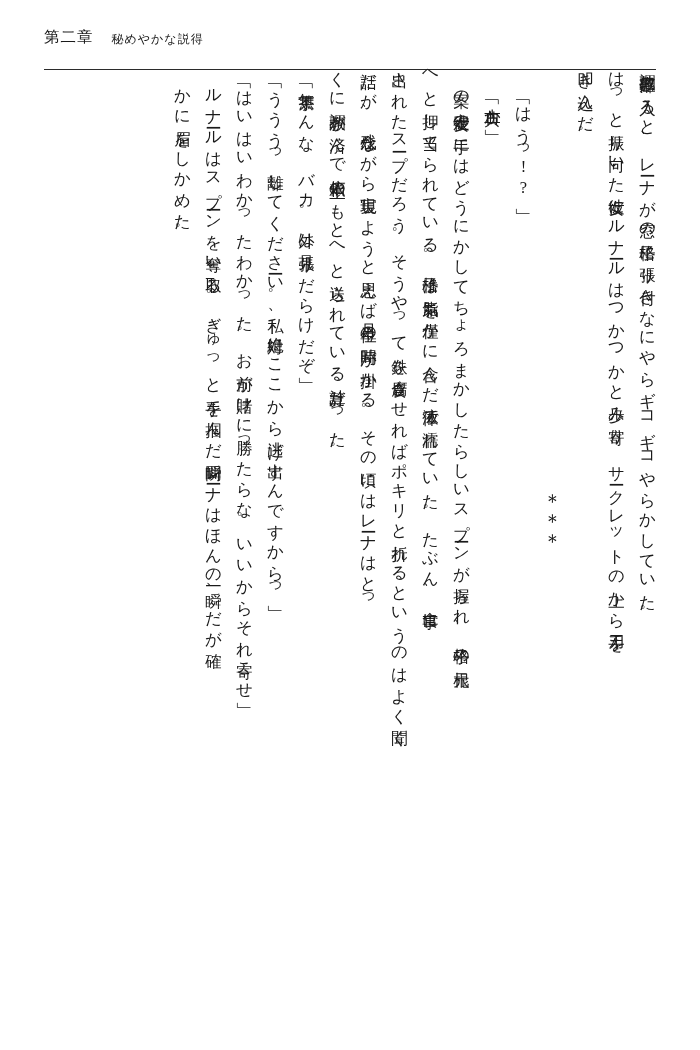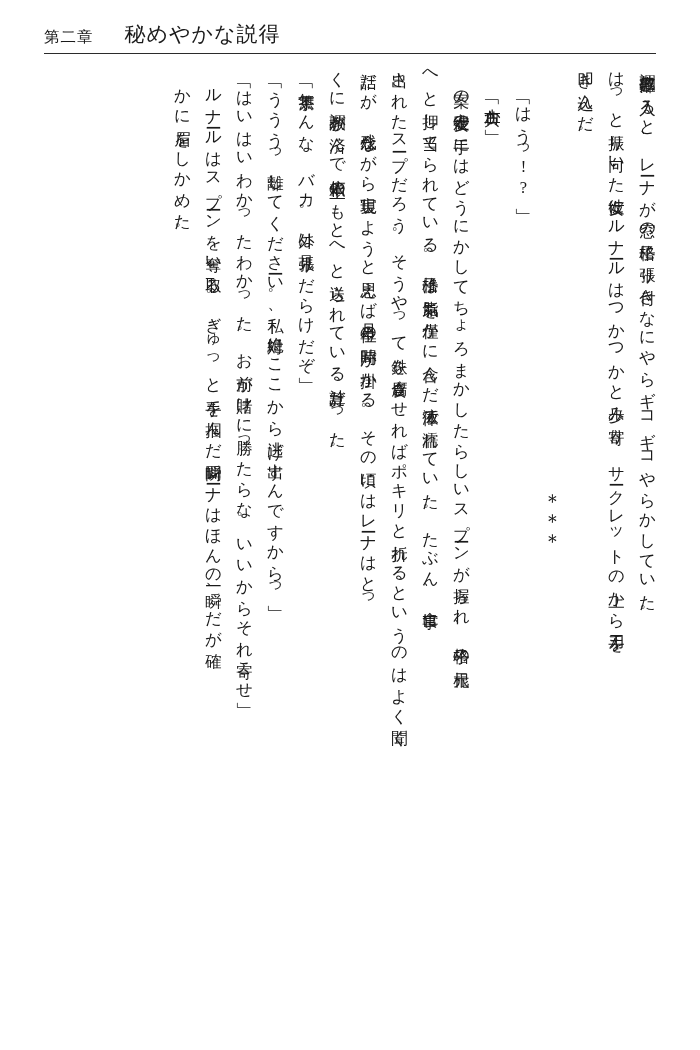--- a/index.html
+++ b/index.html
@@ -26,30 +26,29 @@
   .header {
     position: absolute;
     top: 18px;
     left: 44px;
     right: 44px;
     height: 30px;
     display: flex;
     align-items: flex-end;
     gap: 18px;
     border-bottom: 1.3px solid #2b2b2b;
-    padding-bottom: 5px;
+    padding-bottom: 21px;
   }
   .header .chapter-num {
     font-size: 15.5px;
     letter-spacing: 1px;
   }
   .header .chapter-title {
-    font-size: 21px;
+    font-size: 12px;
     letter-spacing: 1px;
-    margin-left: 13px;
   }
 
   
   .body-area {
     position: absolute;
     top: 60px;
     left: 44px;
     right: 44px;
     bottom: 60px;
     display: flex;

